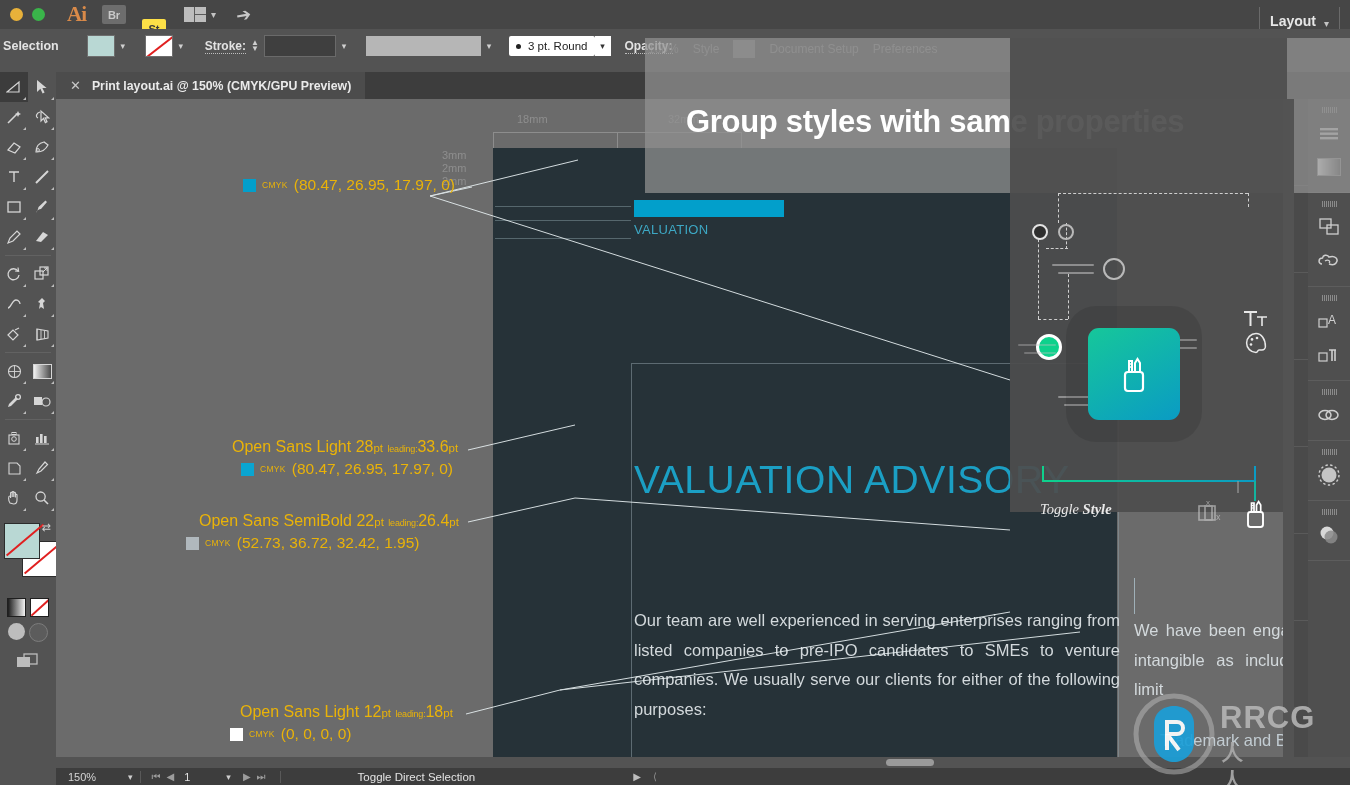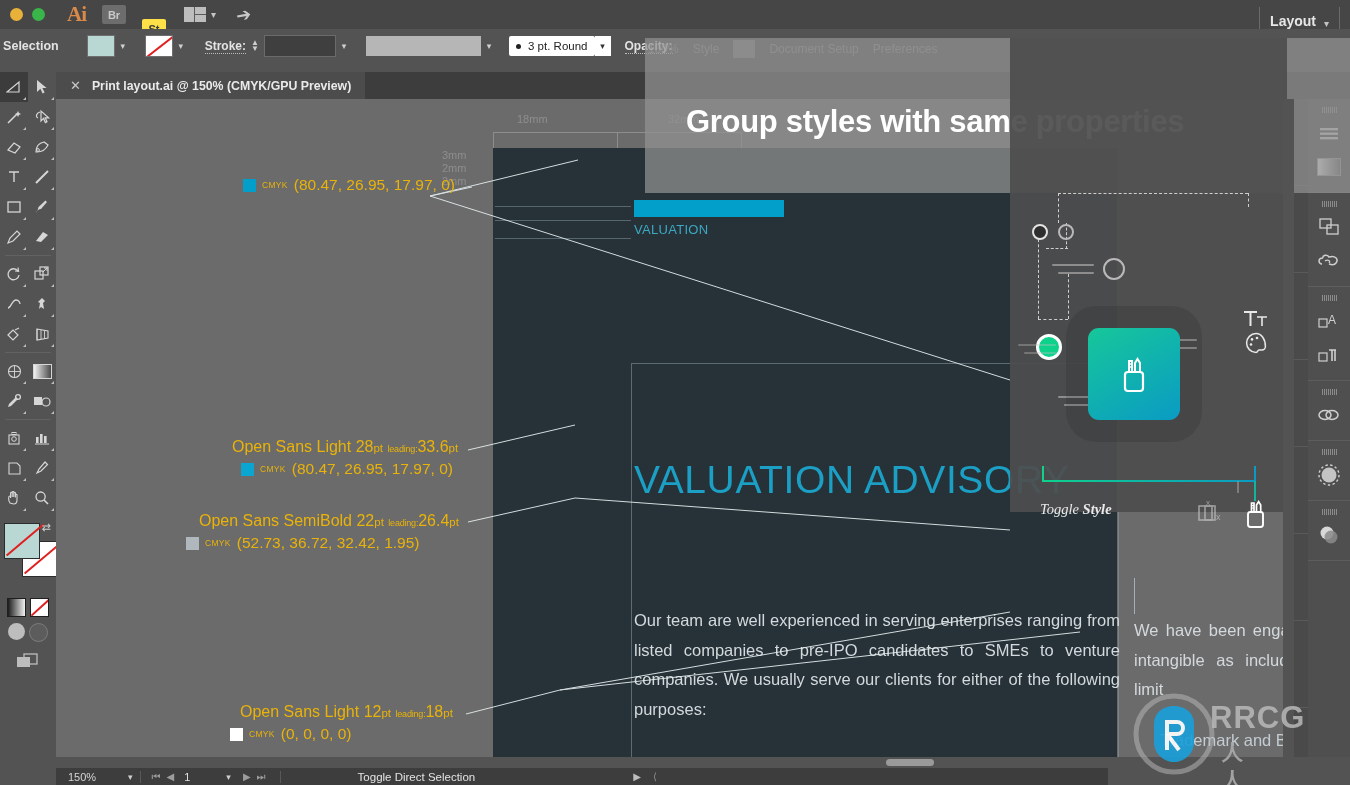--- a/index.html
+++ b/index.html
@@ -133,21 +133,21 @@
   .node.hollow{border:2.5px solid #b9b9b9;background:transparent;}
   .node.dark{border:2.5px solid #e3e3e3;background:#2e2e2e;}
   .node.green{border:3px solid #fff;background:#0ed18c;}
   .dline{position:absolute;border:1px dashed #cfcfcf;}
   .sline{position:absolute;background:#c4c4c4;height:1.5px;border-radius:1px;opacity:.55;}
   .bigicon{position:absolute;left:78px;top:290px;width:92px;height:92px;border-radius:11px;
            background:linear-gradient(150deg,#16c79a 0%,#0a9bc4 100%);display:flex;align-items:center;justify-content:center;
            box-shadow:0 0 0 22px rgba(0,0,0,.10);}
 
   
-  .statusbar{position:absolute;left:56px;bottom:0;width:1052px;height:17px;background:#3d3d3d;display:flex;align-items:center;color:#d4d4d4;font-size:11px;}
+  .statusbar{position:absolute;left:56px;bottom:0;width:1294px;height:17px;background:#3d3d3d;display:flex;align-items:center;color:#d4d4d4;font-size:11px;}
   .sb-zoom{width:60px;padding-left:12px;}
   .sb-sel{display:flex;align-items:center;gap:6px;color:#9c9c9c;font-size:10px;}
   .sb-mode{margin-left:70px;color:#e2e2e2;font-size:11.5px;}
   .sb-vsep{width:1px;height:12px;background:#595959;margin:0 7px;}
 
   
   .hscroll{position:absolute;left:56px;bottom:17px;width:1294px;height:11px;background:#535353;}
   .hthumb{position:absolute;left:830px;top:2px;width:48px;height:7px;border-radius:4px;background:#9a9a9a;}
   .vscroll{position:absolute;right:56px;top:99px;width:11px;height:669px;background:#535353;}
   .wm-txt{color:#b9b9b9;font-size:31px;font-weight:bold;letter-spacing:1px;font-family:"Liberation Sans",sans-serif;opacity:.85;}
@@ -806,17 +806,17 @@
     <span style="margin-left:158px;color:#bdbdbd;font-size:10px">▶</span>
     <span style="margin-left:12px;color:#8f8f8f;font-size:10px">⟨</span>
   </div>
 
   <div style="position:absolute;left:1128px;top:692px">
     <svg width="92" height="84" viewBox="0 0 92 84" style="position:absolute;left:0;top:0;opacity:.92">
       <circle cx="46" cy="42" r="38" fill="none" stroke="#b9b9b9" stroke-width="5" opacity=".55"></circle>
       <path d="M46 14 C36 14 26 20 26 32 L26 50 C26 62 36 70 46 70 C56 70 66 62 66 50 L66 32 C66 20 56 14 46 14 Z" fill="#1b9fd8"></path>
       <path d="M39 30 h10 a6 6 0 0 1 0 12 h-10 z M39 42 l12 16 M39 30 v28" fill="none" stroke="#ffffff" stroke-width="4"></path>
     </svg>
-    <span class="wm-txt" style="position:absolute;left:82px;top:8px">RRCG</span>
+    <span class="wm-txt" style="position:absolute;left:92px;top:8px">RRCG</span>
     <span style="position:absolute;left:94px;top:46px;color:#a9a9a9;font-size:21px;font-weight:bold;letter-spacing:2px;opacity:.92">人人素材</span>
   </div>
 
 </div>
 
 </body></html>

